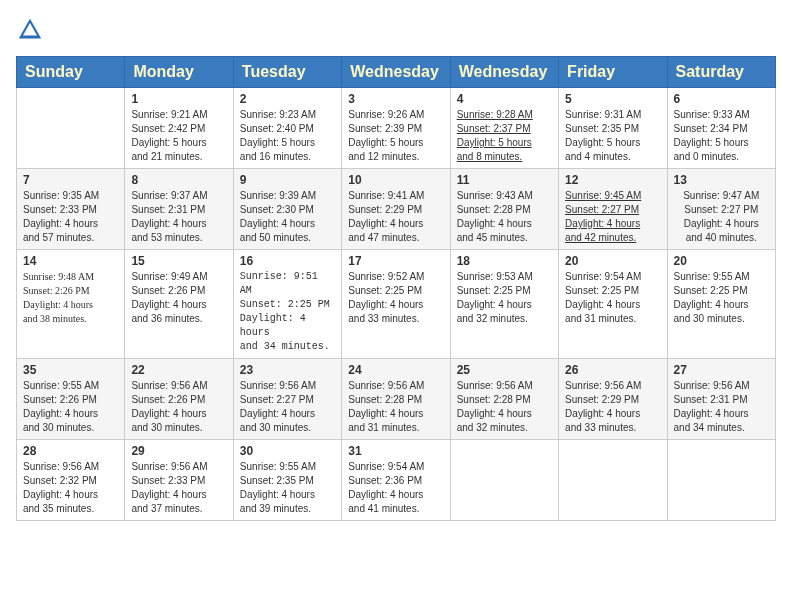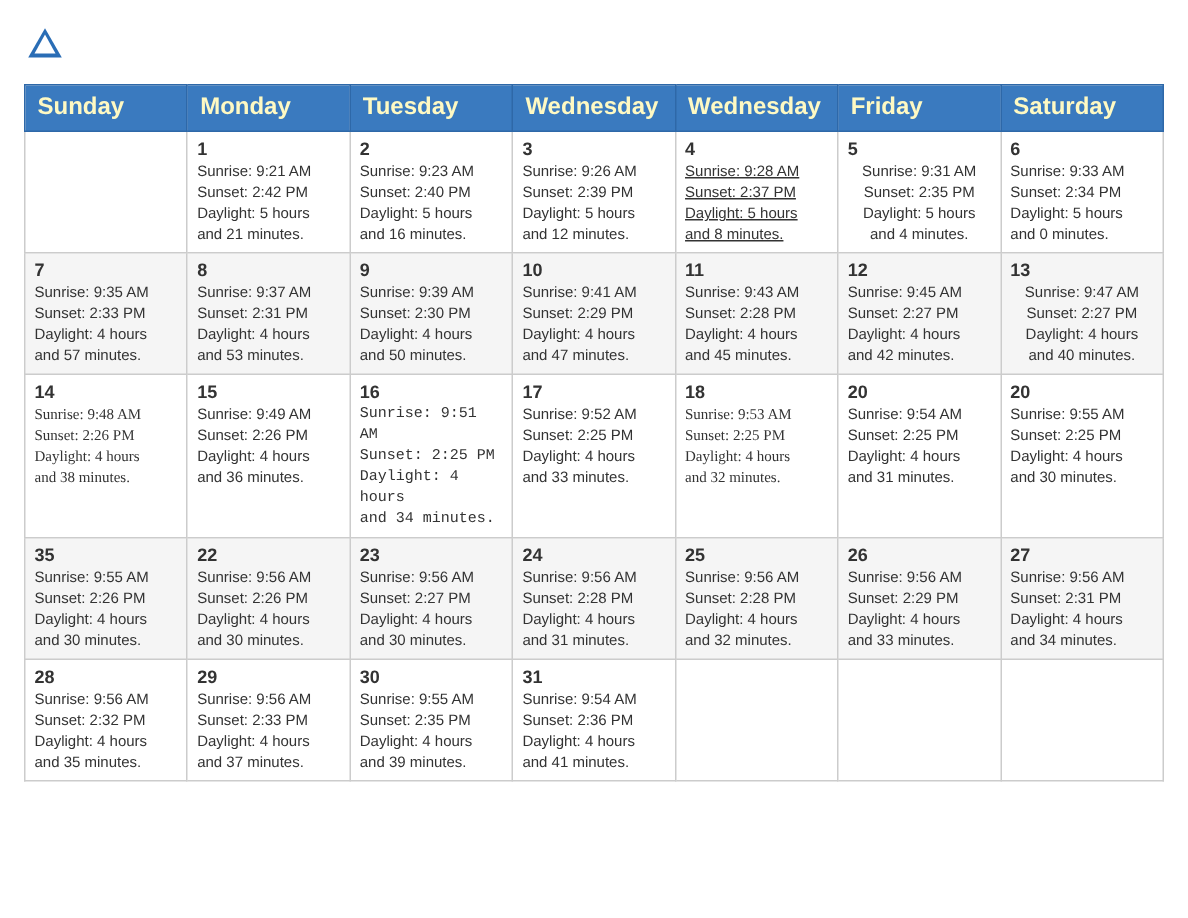--- a/index.html
+++ b/index.html
@@ -144,21 +144,21 @@
         </td>
         <td>
           <span class="day-number">4</span>
           <div class="day-info" style="white-space: pre-line; text-decoration: underline;">Sunrise: 9:28 AM
 Sunset: 2:37 PM
 Daylight: 5 hours
 and 8 minutes.</div>
         </td>
         <td>
           <span class="day-number">5</span>
-          <div class="day-info" style="white-space: pre-line; text-align: center;">Sunrise: 9:31 AM
+          <div class="day-info" style="white-space: pre-line;">Sunrise: 9:31 AM
 Sunset: 2:35 PM
 Daylight: 5 hours
 and 4 minutes.</div>
         </td>
         <td>
           <span class="day-number">6</span>
           <div class="day-info" style="white-space: pre-line;">Sunrise: 9:33 AM
 Sunset: 2:34 PM
 Daylight: 5 hours
 and 0 minutes.</div>
@@ -195,21 +195,21 @@
         </td>
         <td>
           <span class="day-number">11</span>
           <div class="day-info" style="white-space: pre-line;">Sunrise: 9:43 AM
 Sunset: 2:28 PM
 Daylight: 4 hours
 and 45 minutes.</div>
         </td>
         <td>
           <span class="day-number">12</span>
-          <div class="day-info" style="white-space: pre-line;">Sunrise: 9:45 AM
+          <div class="day-info" style="white-space: pre-line; text-decoration: underline;">Sunrise: 9:45 AM
 Sunset: 2:27 PM
 Daylight: 4 hours
 and 42 minutes.</div>
         </td>
         <td>
           <span class="day-number">13</span>
           <div class="day-info" style="white-space: pre-line; text-align: center;">Sunrise: 9:47 AM
 Sunset: 2:27 PM
 Daylight: 4 hours
 and 40 minutes.</div>
@@ -239,21 +239,21 @@
         </td>
         <td>
           <span class="day-number">17</span>
           <div class="day-info" style="white-space: pre-line;">Sunrise: 9:52 AM
 Sunset: 2:25 PM
 Daylight: 4 hours
 and 33 minutes.</div>
         </td>
         <td>
           <span class="day-number">18</span>
-          <div class="day-info" style="white-space: pre-line; font-family: Liberation Serif, serif;">Sunrise: 9:53 AM
+          <div class="day-info" style="white-space: pre-line;">Sunrise: 9:53 AM
 Sunset: 2:25 PM
 Daylight: 4 hours
 and 32 minutes.</div>
         </td>
         <td>
           <span class="day-number">20</span>
           <div class="day-info" style="white-space: pre-line;">Sunrise: 9:54 AM
 Sunset: 2:25 PM
 Daylight: 4 hours
 and 31 minutes.</div>

